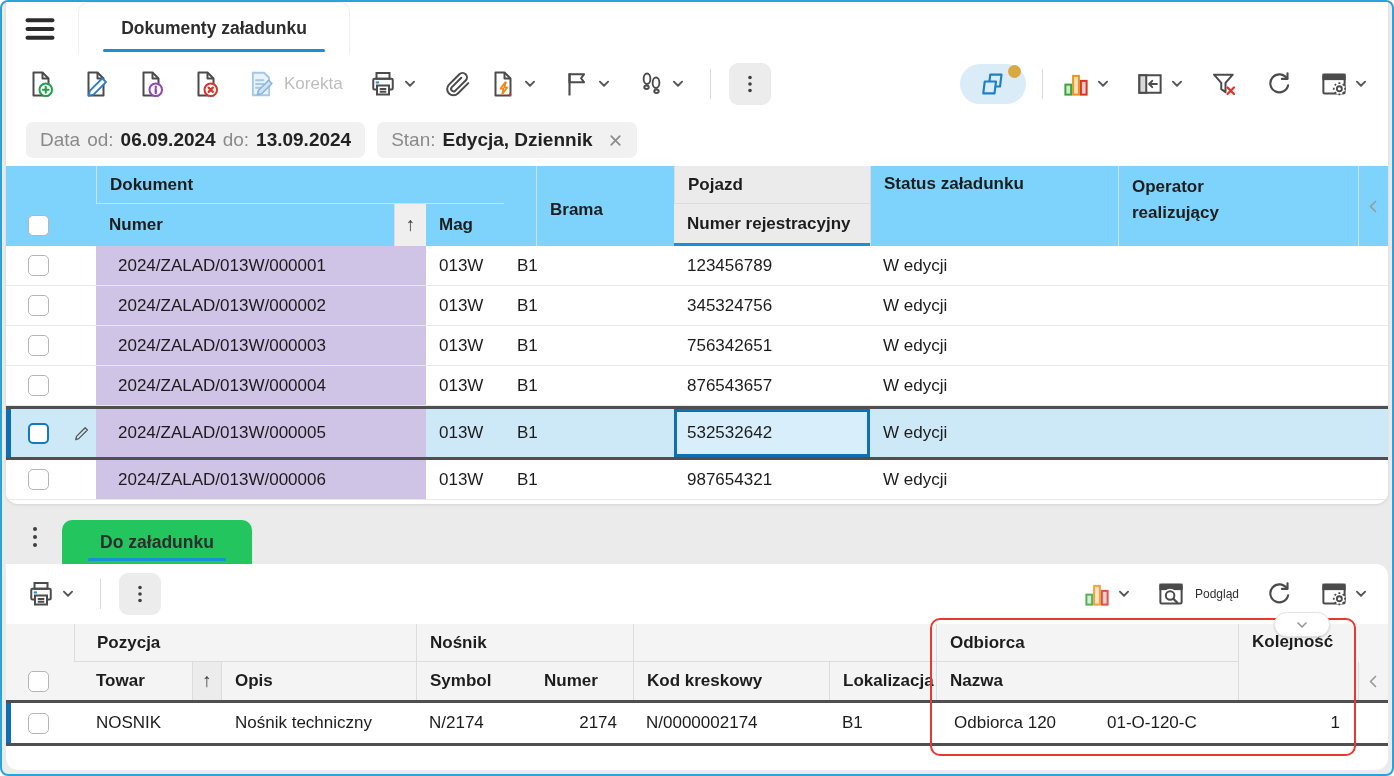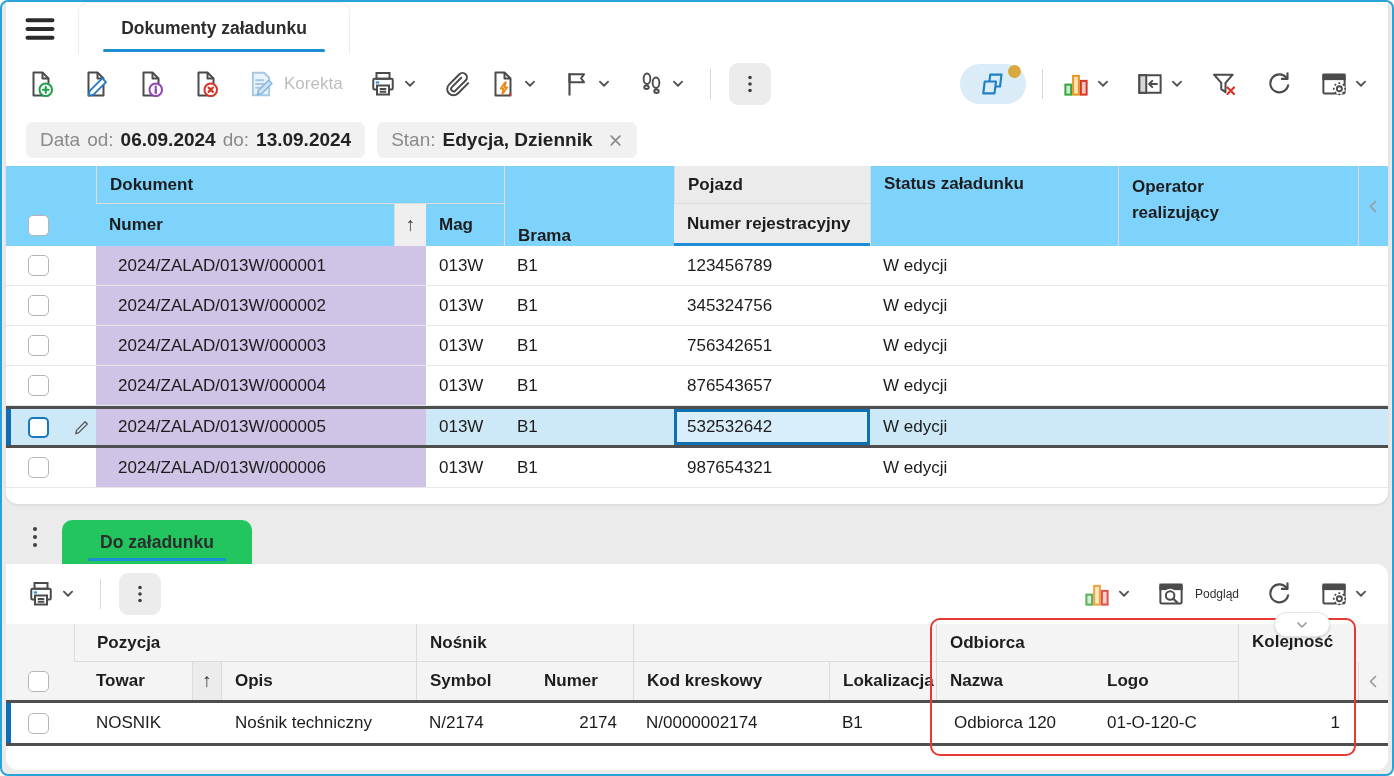--- a/index.html
+++ b/index.html
@@ -54,41 +54,41 @@
     --cols-bot: 68px 118px 30px 194px 115px 102px 196px 107px 158px 144px 120px 1fr;
   }
   .thead {
     display:grid; grid-template-columns:var(--cols-top); grid-template-rows:38px 42px;
     background:#7dd3fc; font-weight:600; color:#1d1d1d; font-size:17px;
   }
   .hc { display:flex; align-items:center; padding-left:13px; overflow:hidden; white-space:nowrap; }
   .bl { border-left:1px solid #dcdcdc; }
   .bb { border-bottom:1px solid #dcdcdc; }
   .h-dokument { grid-column:3/5; grid-row:1; }
-  .h-brama    { grid-column:5; grid-row:1/3; align-items:flex-end; padding-top:8px; }
+  .h-brama    { grid-column:5; grid-row:1/3; align-items:center; padding-top:8px;margin-left:32px; }
   .h-pojazd   { grid-column:6; grid-row:1; background:#ebebeb; }
   .h-status   { grid-column:7; grid-row:1/3; align-items:flex-start; padding-top:8px; }
   .h-operator { grid-column:8; grid-row:1/3; flex-direction:column; align-items:flex-start; justify-content:flex-start; padding-top:8px; line-height:1.55; }
   .h-chevcol  { grid-column:9; grid-row:1/3; justify-content:center; padding-left:0; }
   .h-check    { grid-column:1/3; grid-row:2; padding-left:22px; }
   .h-numer    { grid-column:3; grid-row:2; padding-right:0; }
   .arrow-slot { margin-left:auto; width:32px; height:100%; display:flex; align-items:center; justify-content:center; border-left:1px solid #dcdcdc; color:#3f3f3f; font-weight:400; font-size:19px; background:#efefef; }
   .h-mag      { grid-column:4; grid-row:2; }
   .h-rejestr  { grid-column:6; grid-row:2; background:#ebebeb; border-bottom:3.5px solid #1b8ed6; }
 
   .trow {
     display:grid; grid-template-columns:var(--cols-top); height:40px;
     border-bottom:1px solid #e8e8e8; font-size:17px; color:#1c1c1c;
     background:#fff; position:relative; cursor:pointer;
   }
   .cell { display:flex; align-items:center; padding-left:13px; overflow:hidden; white-space:nowrap; }
   .cell.check { padding-left:22px; }
   .cell.numer { background:#cfc3e6; padding-left:22px; }
   .checkbox { width:21px; height:21px; border:1.6px solid #b5b5b5; border-radius:5px; background:#fff; flex:0 0 auto; cursor:pointer; }
-  .trow.selected { background:#cde9f8; height:42px; border-top:3px solid #4f4f4f; border-bottom:3px solid #4f4f4f; }
+  .trow.selected { background:#cde9f8; height:54px; border-top:3px solid #4f4f4f; border-bottom:3px solid #4f4f4f; }
   .trow.selected::before { content:""; position:absolute; left:0; top:0; bottom:0; width:5px; background:#0e6db3; }
   .trow.selected .checkbox { border:2px solid #1579bf; }
   .focus-cell { box-shadow:inset 0 0 0 3px #0f6fb0; background:#d9eefb; }
   .pencil-wrap { display:flex; align-items:center; }
 
   
   .gap-strip { height:12px; }
   .btab-row { height:48px; position:relative; display:flex; align-items:flex-end; }
   .panel-kebab { position:absolute; left:22px; top:8px; cursor:pointer; }
   .btab {
@@ -614,23 +614,20 @@
         </div>
       <div class="hc s-kod bl">
           <span>Kod kreskowy</span>
         </div>
       <div class="hc s-lok bl">
           <span>Lokalizacja</span>
         </div>
       <div class="hc s-nazwa bl">
           <span>Nazwa</span>
         </div>
-      <div class="hc s-logo">
-          <span>Logo</span>
-        </div>
     </div>
 
     <div class="btrow">
       <div class="cell check">
           <span class="checkbox"></span>
         </div>
       <div class="cell" style="padding-left:22px">NOSNIK</div>
       <div class="cell"></div>
       <div class="cell">Nośnik techniczny</div>
       <div class="cell">N/2174</div>

